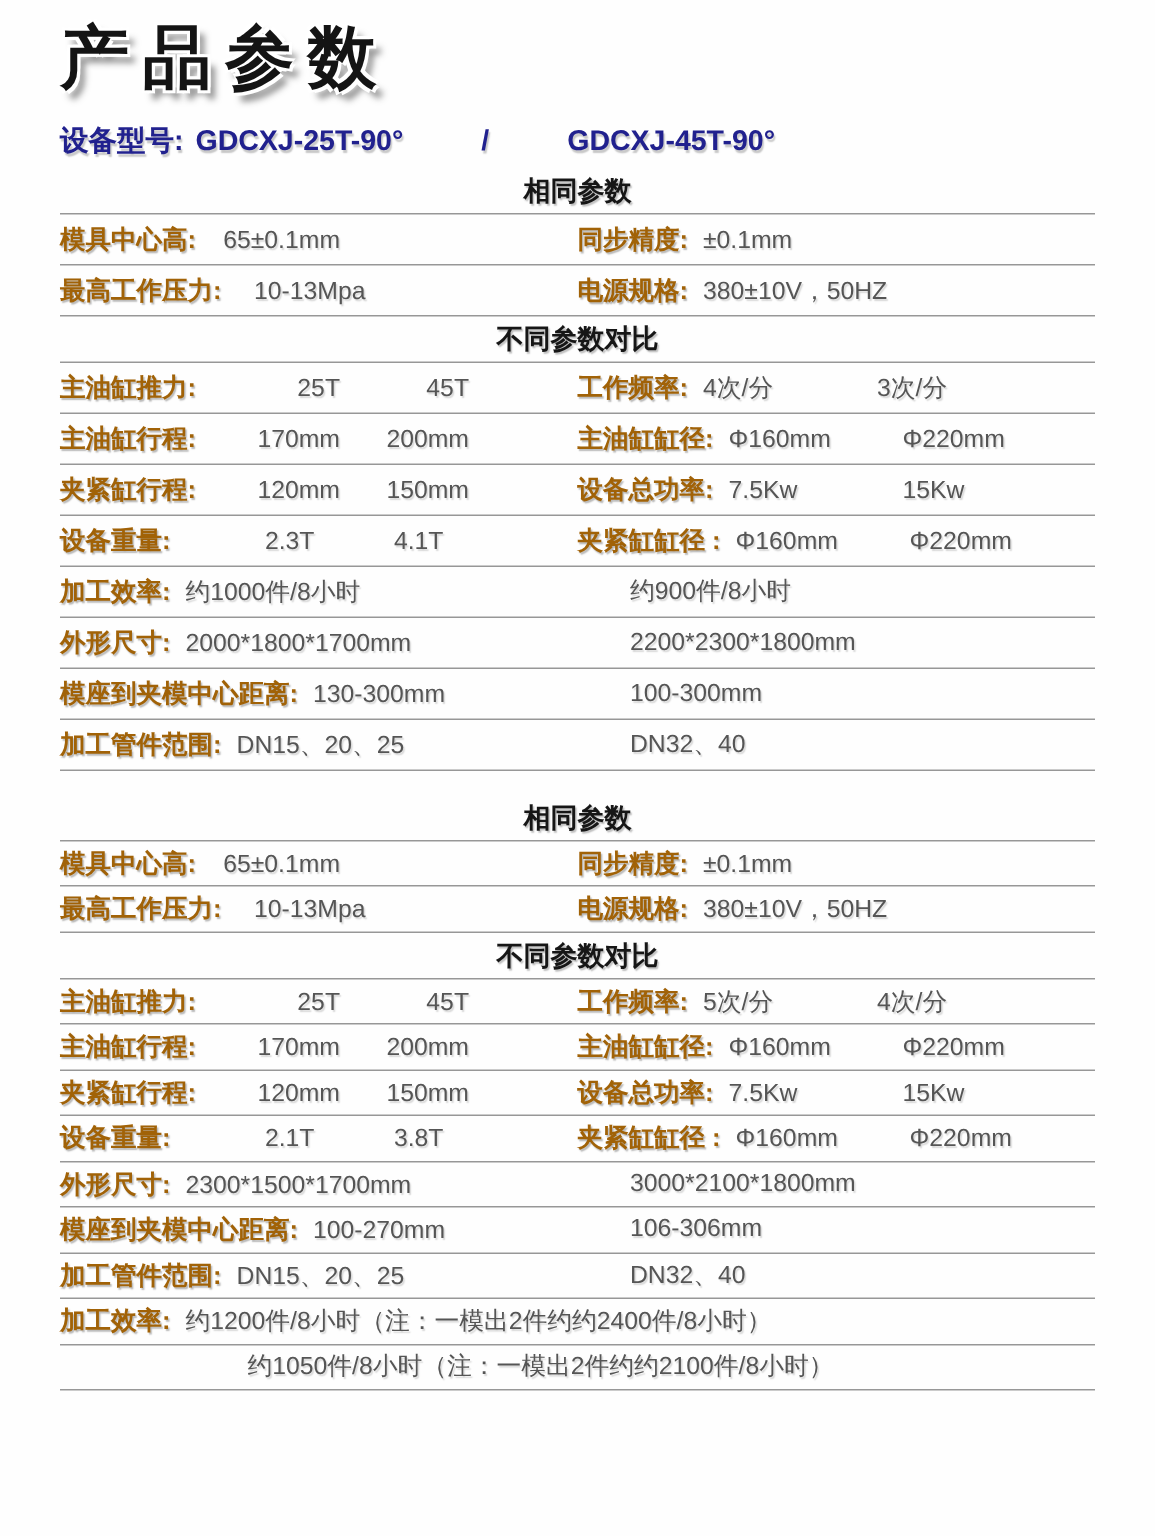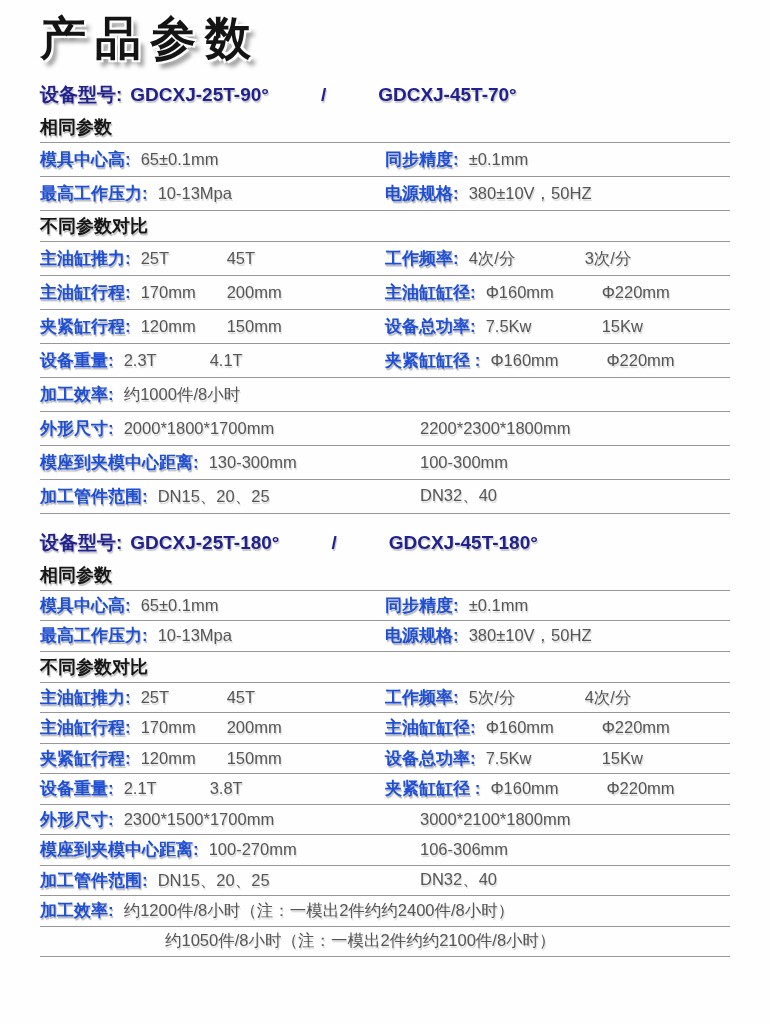--- a/index.html
+++ b/index.html
@@ -11,53 +11,53 @@
     color:#141414; margin:10px 0 14px; line-height:1.25;
     text-shadow:-2px -2px 0 #fff, 2px -2px 0 #fff, -2px 2px 0 #fff, 2px 2px 0 #fff,
       5px 6px 4px rgba(40,40,40,0.5); }
 
   .model-line { height:26px; line-height:26px; margin:2px 0 4px; font-size:19px;
     font-weight:700; color:#21218e; text-shadow:1px 2px 1px rgba(0,0,0,0.22); }
   .model-line .model-label { margin-right:8px; }
   .model-line .model-a { margin-right:52px; }
   .model-line .slash  { margin-right:52px; }
 
-  .sec-header { font-size:18px; font-weight:700; color:#161616;
+  .sec-header { text-align:center; font-size:18px; font-weight:700; color:#161616;
     height:30px; line-height:30px; text-shadow:1px 1.5px 1px rgba(0,0,0,0.25); }
 
   .tbl { border-top:1.5px solid #979797; }
   .row { display:flex; align-items:center; border-bottom:1.5px solid #979797; height:34px; }
   .sec-2 .row { height:30.5px; }
   .row.full .cell { flex:0 0 100%; }
   .row.indent .cell { flex:0 0 100%; padding-left:125px; }
   .cell { flex:0 0 345px; white-space:nowrap; overflow:visible; }
   .cell + .cell { flex:1 1 auto; }
   .cell.noLabel { padding-left:35px; }
 
-  .lbl { font-weight:700; font-size:17px; color:#1d4ed8; margin-right:10px;
+  .lbl { font-weight:700; font-size:17px; color:#a16207; margin-right:10px;
     text-shadow:1px 1.5px 1px rgba(0,0,0,0.28); }
   .val { display:inline-block; font-size:16.5px; color:#555555;
     text-shadow:1px 1.5px 1px rgba(0,0,0,0.16); }
-  .cell:first-child .val { min-width:86px; }
+  .cell:first-child .val { min-width:86px;text-align:right; }
   .cell + .cell .val { min-width:116px; }
   .row.full .val, .row.indent .val { min-width:0; }
 
   .section { margin-bottom:14px; }
   .section.sec-1 { margin-bottom:16px; }
 </style>
 </head>
 <body>
 
 <div class="page">
 
   <h1 class="title">产品参数</h1>
 
   <section class="section sec-1">
     <div class="model-line">
-      <span class="model-label">设备型号:</span><span class="model-a">GDCXJ-25T-90°</span><span class="slash">/</span><span class="model-b">GDCXJ-45T-70°</span>
+      <span class="model-label">设备型号:</span><span class="model-a">GDCXJ-25T-90°</span><span class="slash">/</span><span class="model-b">GDCXJ-45T-90°</span>
     </div>
     <div class="sec-header">相同参数</div>
     <div class="tbl">
         <div class="row pair">
           <div class="cell"><span class="lbl">模具中心高:</span><span class="val">65±0.1mm</span></div>
           <div class="cell"><span class="lbl">同步精度:</span><span class="val">±0.1mm</span></div>
         </div>
         <div class="row pair">
           <div class="cell"><span class="lbl">最高工作压力:</span><span class="val">10-13Mpa</span></div>
           <div class="cell"><span class="lbl">电源规格:</span><span class="val">380±10V，50HZ</span></div>
@@ -76,40 +76,38 @@
         <div class="row pair">
           <div class="cell"><span class="lbl">夹紧缸行程:</span><span class="val">120mm</span><span class="val">150mm</span></div>
           <div class="cell"><span class="lbl">设备总功率:</span><span class="val">7.5Kw</span><span class="val">15Kw</span></div>
         </div>
         <div class="row pair">
           <div class="cell"><span class="lbl">设备重量:</span><span class="val">2.3T</span><span class="val">4.1T</span></div>
           <div class="cell"><span class="lbl">夹紧缸缸径 :</span><span class="val">Φ160mm</span><span class="val">Φ220mm</span></div>
         </div>
         <div class="row pair">
           <div class="cell"><span class="lbl">加工效率:</span><span class="val">约1000件/8小时</span></div>
+          <div class="cell noLabel"><span class="val">约900件/8小时</span></div>
         </div>
         <div class="row pair">
           <div class="cell"><span class="lbl">外形尺寸:</span><span class="val">2000*1800*1700mm</span></div>
           <div class="cell noLabel"><span class="val">2200*2300*1800mm</span></div>
         </div>
         <div class="row pair">
           <div class="cell"><span class="lbl">模座到夹模中心距离:</span><span class="val">130-300mm</span></div>
           <div class="cell noLabel"><span class="val">100-300mm</span></div>
         </div>
         <div class="row pair">
           <div class="cell"><span class="lbl">加工管件范围:</span><span class="val">DN15、20、25</span></div>
           <div class="cell noLabel"><span class="val">DN32、40</span></div>
         </div>
       </div>
   </section>
 
   <section class="section sec-2">
-    <div class="model-line">
-      <span class="model-label">设备型号:</span><span class="model-a">GDCXJ-25T-180°</span><span class="slash">/</span><span class="model-b">GDCXJ-45T-180°</span>
-    </div>
     <div class="sec-header">相同参数</div>
     <div class="tbl">
         <div class="row pair">
           <div class="cell"><span class="lbl">模具中心高:</span><span class="val">65±0.1mm</span></div>
           <div class="cell"><span class="lbl">同步精度:</span><span class="val">±0.1mm</span></div>
         </div>
         <div class="row pair">
           <div class="cell"><span class="lbl">最高工作压力:</span><span class="val">10-13Mpa</span></div>
           <div class="cell"><span class="lbl">电源规格:</span><span class="val">380±10V，50HZ</span></div>
         </div>

